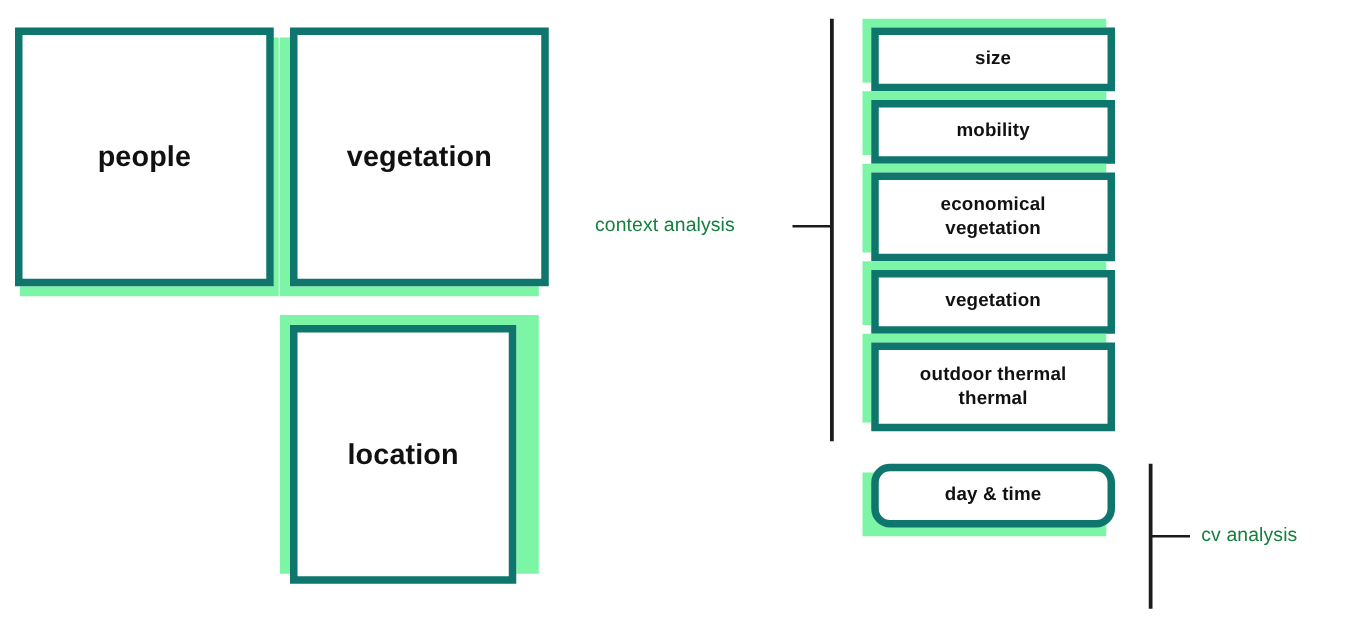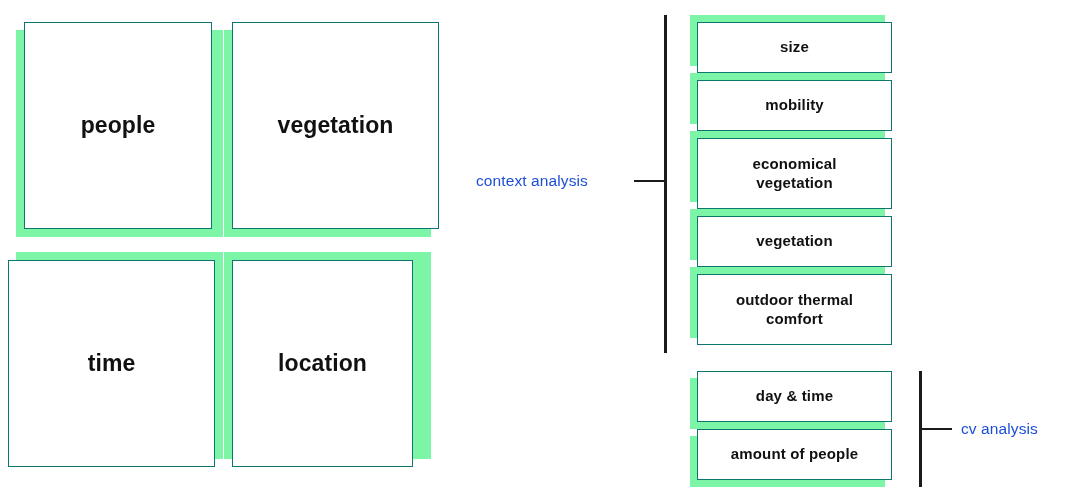--- a/index.html
+++ b/index.html
@@ -22,21 +22,21 @@
   .card {
     position: absolute;
   }
   .card .slab {
     position: absolute;
     background: #7CF5A6;
   }
   .card .face {
     position: absolute;
     background: #ffffff;
-    border: 1px solid #0f766e;
+    border: 6px solid #0f766e;
     box-sizing: border-box;
     display: flex;
     align-items: center;
     justify-content: center;
     text-align: center;
     color: #111111;
     font-weight: bold;
     line-height: 1.22;
   }
 
@@ -50,46 +50,42 @@
   .vline {
     position: absolute;
     background: #1b1b1b;
   }
   .hline {
     position: absolute;
     background: #1b1b1b;
   }
   .grouplabel {
     position: absolute;
-    color: #1d4ed8;
+    color: #15803d;
     font-size: 15.5px;
     font-weight: normal;
     white-space: nowrap;
     letter-spacing: .1px;
   }
 </style>
 </head>
 <body>
 
 <div id="canvas">
 
   <div class="card quad" style="left:8px; top:22px; width:215px; height:215px;">
     <div class="slab" style="left:8px; top:8px; width:207px; height:207px;"></div>
-    <div class="face" style="left:16px; top:0px; width:188px; height:207px;">people</div>
+    <div class="face" style="left:4px; top:0px; width:207px; height:207px;">people</div>
   </div>
 
   <div class="card quad" style="left:224px; top:22px; width:215px; height:215px;">
     <div class="slab" style="left:0px; top:8px; width:207px; height:207px;"></div>
     <div class="face" style="left:8px; top:0px; width:207px; height:207px;">vegetation</div>
   </div>
 
-  <div class="card quad" style="left:8px; top:252px; width:215px; height:215px;">
-    <div class="slab" style="left:8px; top:0px; width:207px; height:207px;"></div>
-    <div class="face" style="left:0px; top:8px; width:207px; height:207px;">time</div>
-  </div>
 
   <div class="card quad" style="left:224px; top:252px; width:215px; height:215px;">
     <div class="slab" style="left:0px; top:0px; width:207px; height:207px;"></div>
     <div class="face" style="left:8px; top:8px; width:181px; height:207px;">location</div>
   </div>
 
   <div class="vline" style="left:664px; top:15px; width:3px; height:338px;"></div>
   <div class="hline" style="left:634px; top:180px; width:31px; height:2px;"></div>
   <div class="grouplabel" style="left:476px; top:172px;">context analysis</div>
 
@@ -113,31 +109,27 @@
 
   <div class="card listcard" style="left:690px; top:209px; width:202px; height:58px;">
     <div class="slab" style="left:0px; top:0px; width:195px; height:51px;"></div>
     <div class="face" style="left:7px; top:7px; width:195px; height:51px;">vegetation</div>
   </div>
 
   <div class="card listcard" style="left:690px; top:267px; width:202px; height:78px;">
     <div class="slab" style="left:0px; top:0px; width:195px; height:71px;"></div>
     <div class="face" style="left:7px; top:7px; width:195px; height:71px; flex-direction:column;">
       <span>outdoor thermal</span>
-      <span>comfort</span>
+      <span>thermal</span>
     </div>
   </div>
 
   <div class="vline" style="left:919px; top:371px; width:3px; height:116px;"></div>
   <div class="hline" style="left:921px; top:428px; width:31px; height:2px;"></div>
   <div class="grouplabel" style="left:961px; top:420px;text-align:right;">cv analysis</div>
 
   <div class="card listcard" style="left:690px; top:371px; width:202px; height:58px;">
     <div class="slab" style="left:0px; top:7px; width:195px; height:51px;"></div>
-    <div class="face" style="left:7px; top:0px; width:195px; height:51px;">day &amp; time</div>
+    <div class="face" style="left:7px; top:0px; width:195px; height:51px;border-radius:15px;">day &amp; time</div>
   </div>
 
-  <div class="card listcard" style="left:690px; top:429px; width:202px; height:58px;">
-    <div class="slab" style="left:0px; top:7px; width:195px; height:51px;"></div>
-    <div class="face" style="left:7px; top:0px; width:195px; height:51px;">amount of people</div>
-  </div>
 
 </div>
 
 </body></html>

